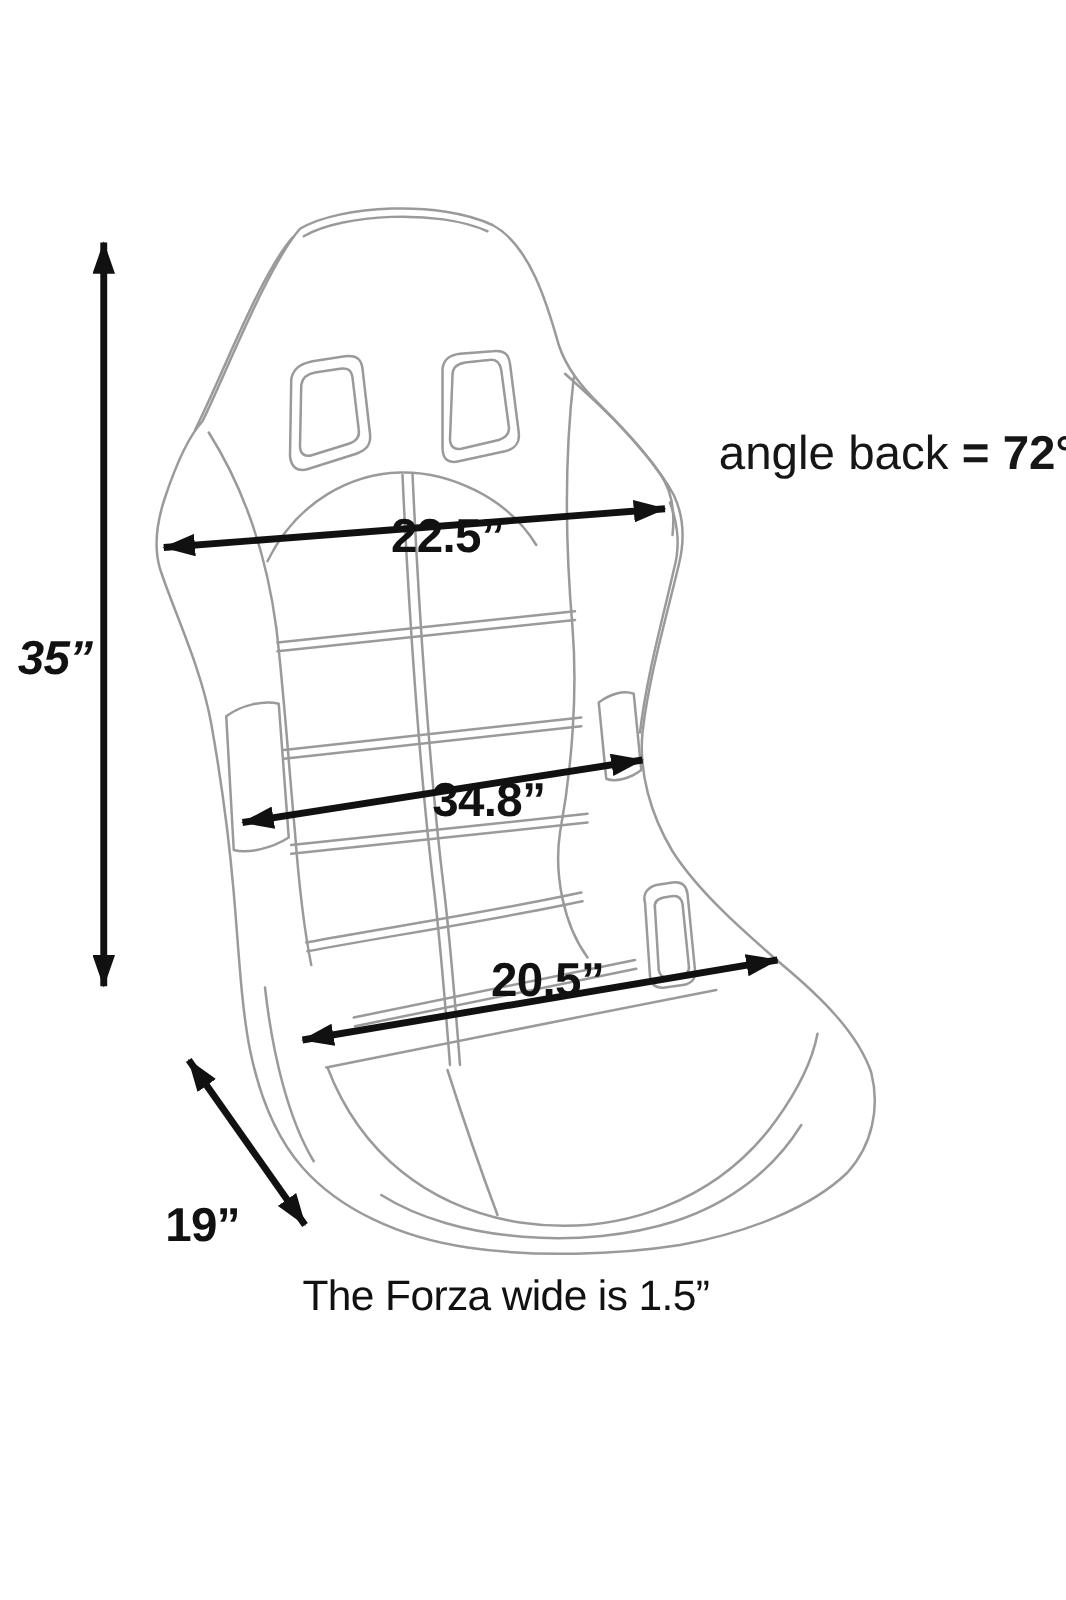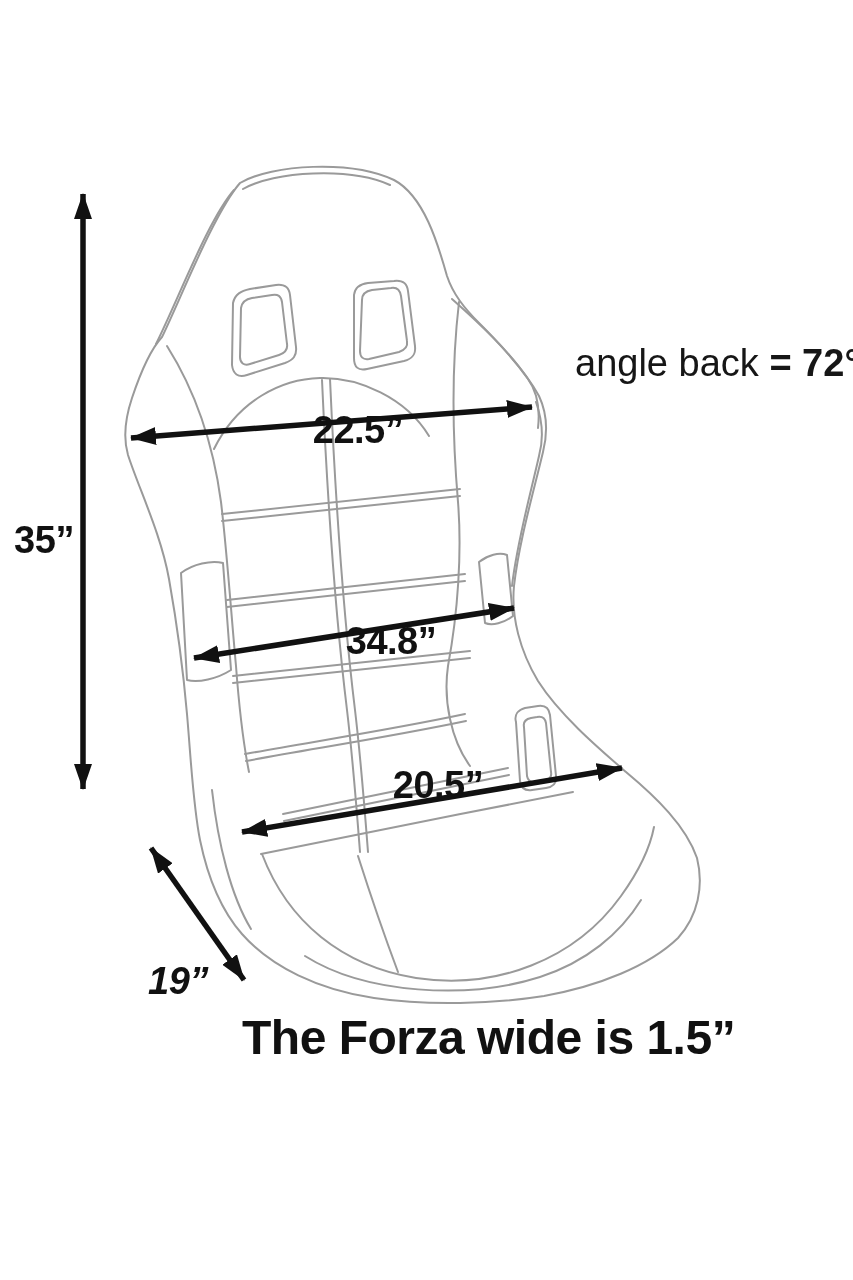--- a/index.html
+++ b/index.html
@@ -30,22 +30,22 @@
     font-size: 38px;
     line-height: 35px;
     color: #161616;
     white-space: nowrap;
   }
   #spec-block .val { font-weight: bold; }
   #caption {
     position: absolute;
     left: 242px;
     top: 1016px;
-    font-weight: bold;
-    font-size: 48px;
+    font-weight: normal;
+    font-size: 34px;
     line-height: 43px;
     letter-spacing: -0.5px;
     color: #111111;
     white-space: nowrap;
   }
 </style>
 </head>
 <body>
 
 <div id="stage">
@@ -104,29 +104,29 @@
 
     <g stroke="#111111" stroke-width="5.5" fill="none">
       <line x1="83" y1="194" x2="83" y2="789" marker-start="url(#ah)" marker-end="url(#ah)"></line>
       <line x1="131" y1="438" x2="532" y2="407" marker-start="url(#ah)" marker-end="url(#ah)"></line>
       <line x1="194" y1="658" x2="514" y2="608" marker-start="url(#ah)" marker-end="url(#ah)"></line>
       <line x1="242" y1="832" x2="622" y2="768" marker-start="url(#ah)" marker-end="url(#ah)"></line>
       <line x1="151" y1="848" x2="244" y2="980" marker-start="url(#ah)" marker-end="url(#ah)"></line>
     </g>
   </svg>
 
-  <div class="dim-label" style="left:44px; top:506px;">35”</div>
+  <div class="dim-label" style="left:44px; top:494px;font-style:italic;">35”</div>
 
   <div class="dim-label" style="left:358px; top:396px;">22.5”</div>
 
   <div class="dim-label" style="left:391px; top:607px;">34.8”</div>
 
   <div class="dim-label" style="left:438px; top:751px;">20.5”</div>
 
-  <div class="dim-label" style="left:178px; top:947px;font-style:italic;">19”</div>
+  <div class="dim-label" style="left:162px; top:947px;">19”</div>
 
   <div id="spec-block">
     <div><span>angle back </span><span class="val">= 72°</span></div>
   </div>
 
   <div id="caption">
     <div>The Forza wide is 1.5”</div>
   </div>
 
 </div>

